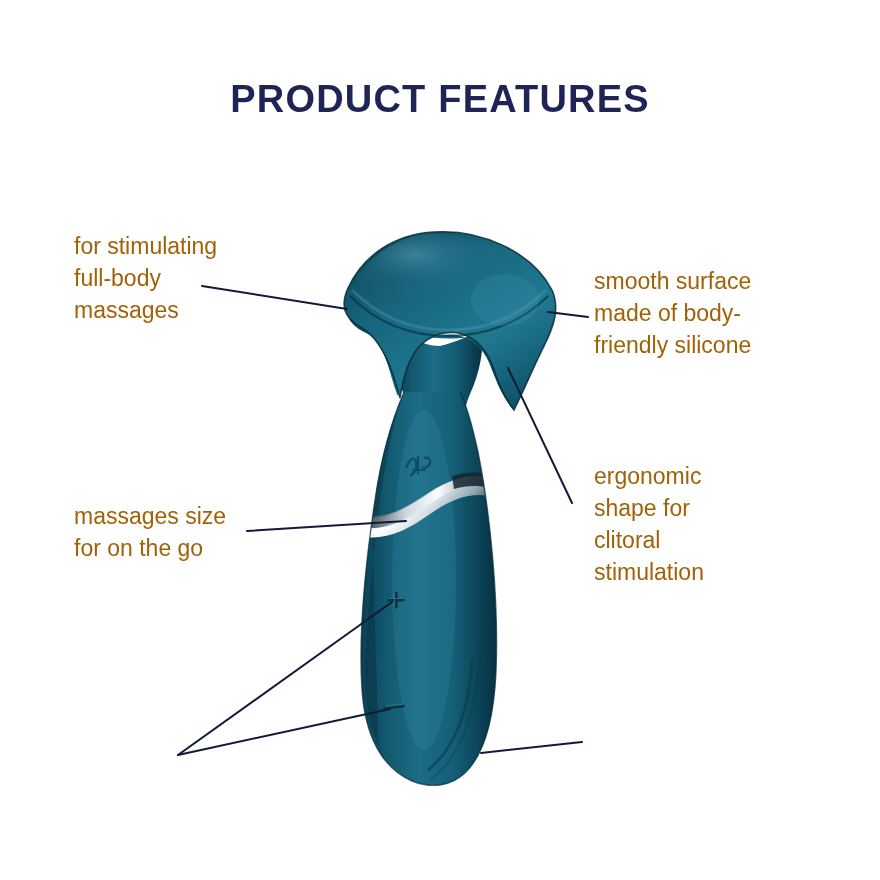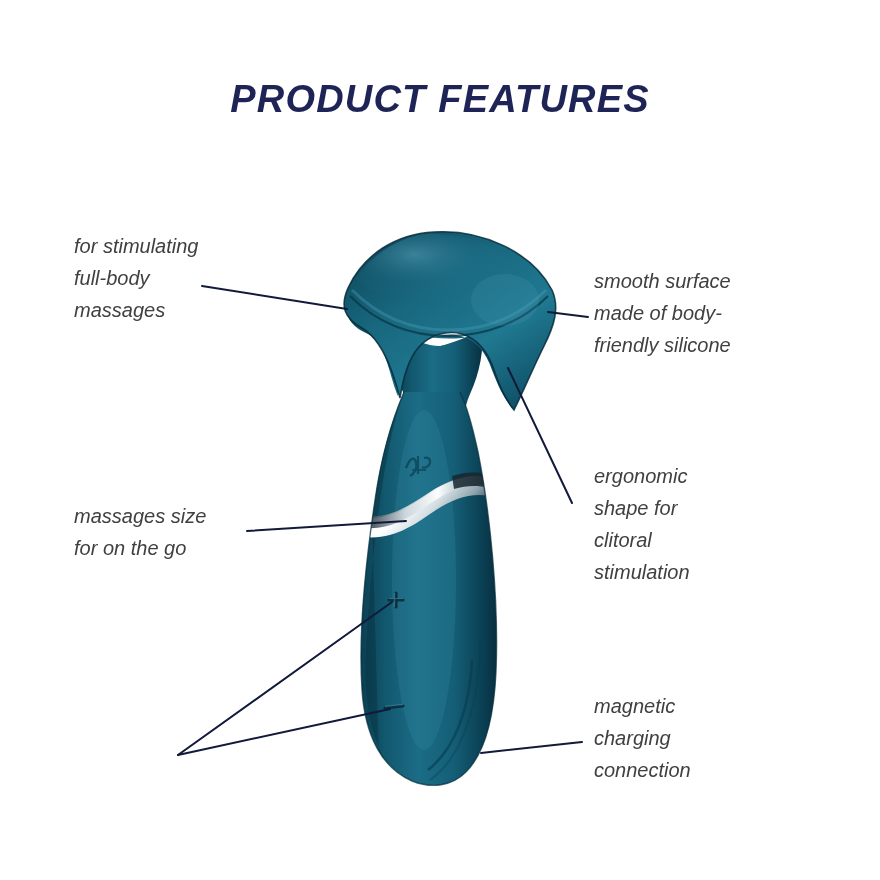--- a/index.html
+++ b/index.html
@@ -7,44 +7,43 @@
     padding: 0;
     background: #ffffff;
   }
   #page {
     position: relative;
     width: 880px;
     height: 880px;
     background: #ffffff;
     overflow: hidden;
     font-family: "Liberation Sans", sans-serif;
-    font-style: italic;
   }
 
   
   #title {
     position: absolute;
     top: 78px;
     left: 0;
     width: 880px;
     text-align: center;
     font-family: "Liberation Sans", sans-serif;
     font-size: 38px;
     font-weight: bold;
     letter-spacing: 1.2px;
     color: #1e2456;
   }
 
   
   .callout {
     position: absolute;
     font-family: "Liberation Sans", sans-serif;
-    font-size: 20px;
+    font-size: 23px;
     line-height: 32px;
-    color: #404040;
+    color: #a16207;
     white-space: pre-line;
   }
   .callout.left  { text-align: left; }
   .callout.right { text-align: left; }
 
   #label-full-body-massages { left: 74px;  top: 230px; width: 250px; }
   #label-compact-size       { left: 74px;  top: 500px; width: 250px; }
   #label-control-vibrations { left: 74px;  top: 722px; width: 250px; }
   #label-smooth-surface     { left: 594px; top: 265px; width: 260px; }
   #label-ergonomic-shape    { left: 594px; top: 460px; width: 250px; }
@@ -276,17 +275,14 @@
 
   <div class="callout right" id="label-smooth-surface">smooth surface
 made of body-
 friendly silicone</div>
 
   <div class="callout right" id="label-ergonomic-shape">ergonomic
 shape for
 clitoral
 stimulation</div>
 
-  <div class="callout right" id="label-magnetic-charging">magnetic
-charging
-connection</div>
 
 </div>
 
 </body></html>

